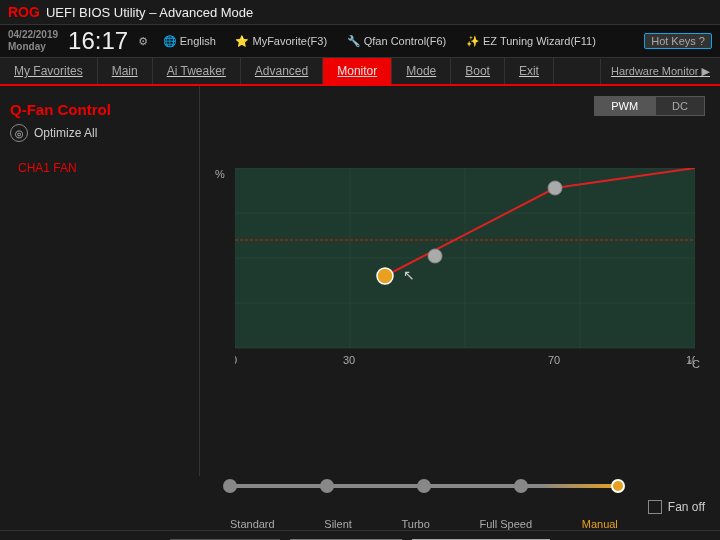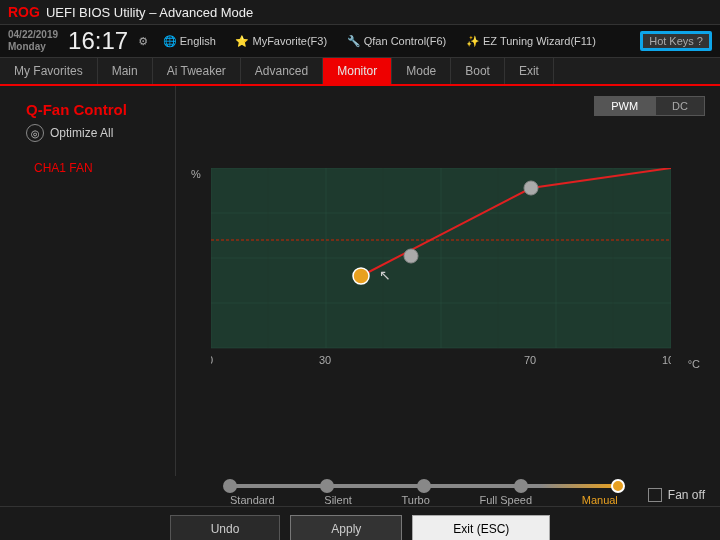--- a/index.html
+++ b/index.html
@@ -47,33 +47,34 @@
       display: flex;
       align-items: center;
       gap: 3px;
       color: #ccc;
       cursor: pointer;
       padding: 2px 5px;
     }
     #hot-keys {
       margin-left: auto;
       background: #333;
-      border: 3px solid #0ea5e9;
+      border: 1px solid #0ea5e9;
       padding: 1px 6px;
       border-radius: 2px;
       cursor: pointer;
     }
 
     
     #nav-bar {
       background: #1e1e1e;
       display: flex;
       align-items: flex-end;
       border-bottom: 2px solid #e00;
       font-size: 12px;
+      text-decoration: underline;
     }
     .nav-item {
       padding: 6px 14px;
       color: #aaa;
       cursor: pointer;
       border-right: 1px solid #333;
     }
     .nav-item.active {
       background: #e00;
       color: #e5e5e5;
@@ -88,23 +89,23 @@
 
     
     #main {
       display: flex;
       height: 390px;
       background: #1a1a1a;
     }
 
     
     #sidebar {
-      width: 176px;
-      background: #1a1a1a;
-      padding: 15px 26px;
+      width: 200px;
+      background: #1a1a1a;
+      padding: 15px 10px;
       border-right: 1px solid #333;
     }
     #page-title {
       color: #e00;
       font-size: 15px;
       font-weight: bold;
       margin-bottom: 6px;
     }
     #page-desc {
       font-size: 10px;
@@ -209,20 +210,21 @@
     .slider-dot.active {
       background: #e8a020;
       border: 2px solid #fff;
     }
     #slider-labels {
       display: flex;
       justify-content: space-between;
       padding: 4px 10px 0;
       font-size: 11px;
       color: #aaa;
+      margin-top: 24px;
     }
 
     #fan-off-section {
       display: flex;
       align-items: center;
       gap: 6px;
       margin-left: 20px;
       white-space: nowrap;
     }
     #fan-off-checkbox {
@@ -293,20 +295,23 @@
 
 <div id="nav-bar">
   <div class="nav-item">My Favorites</div>
   <div class="nav-item">Main</div>
   <div class="nav-item">Ai Tweaker</div>
   <div class="nav-item">Advanced</div>
   <div class="nav-item active">Monitor</div>
   <div class="nav-item">Mode</div>
   <div class="nav-item">Boot</div>
   <div class="nav-item">Exit</div>
+  <div class="nav-right">
+    <span>Hardware Monitor</span> ▶
+  </div>
 </div>
 
 <div id="main">
 
   <div id="sidebar">
     <div id="page-title">Q-Fan Control</div>
 
     <div id="optimize-all">
       <div class="optimize-icon">◎</div>
       <span>Optimize All</span>

